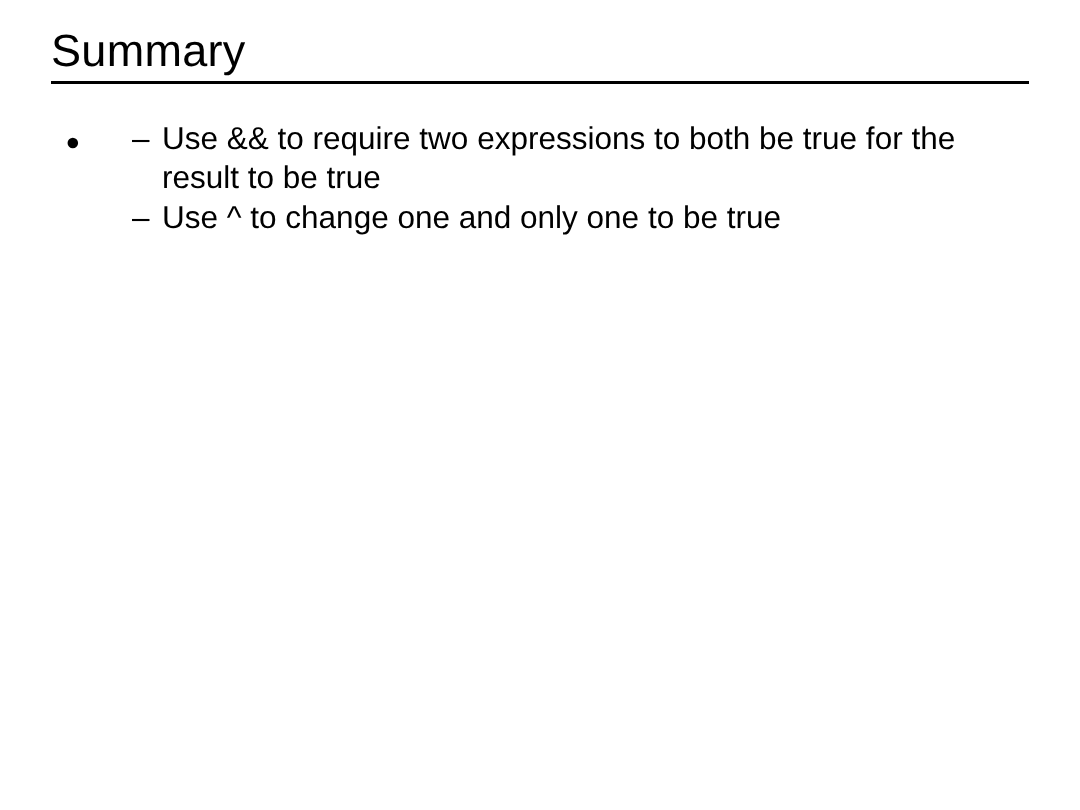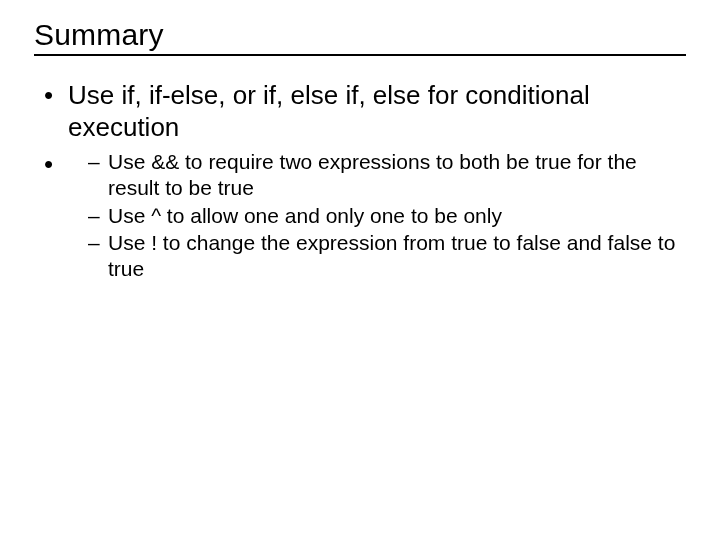--- a/index.html
+++ b/index.html
@@ -65,29 +65,23 @@
   }
 </style>
 </head>
 <body>
 
 <div class="slide">
   <div class="title">Summary</div>
 
   <ul class="level1">
     <li>
-      <span>Use if, if-else, or if, else if, else for conditional execution</span>
-    </li>
-    <li>
       <ul class="level2">
         <li>
           <span>Use &amp;&amp; to require two expressions to both be true for the result to be true</span>
         </li>
         <li>
-          <span>Use ^ to allow one and only one to be only</span>
-        </li>
-        <li>
-          <span>Use ! to change the expression from true to false and false to true</span>
+          <span>Use ^ to change one and only one to be true</span>
         </li>
       </ul>
     </li>
   </ul>
 </div>
 
 </body></html>

